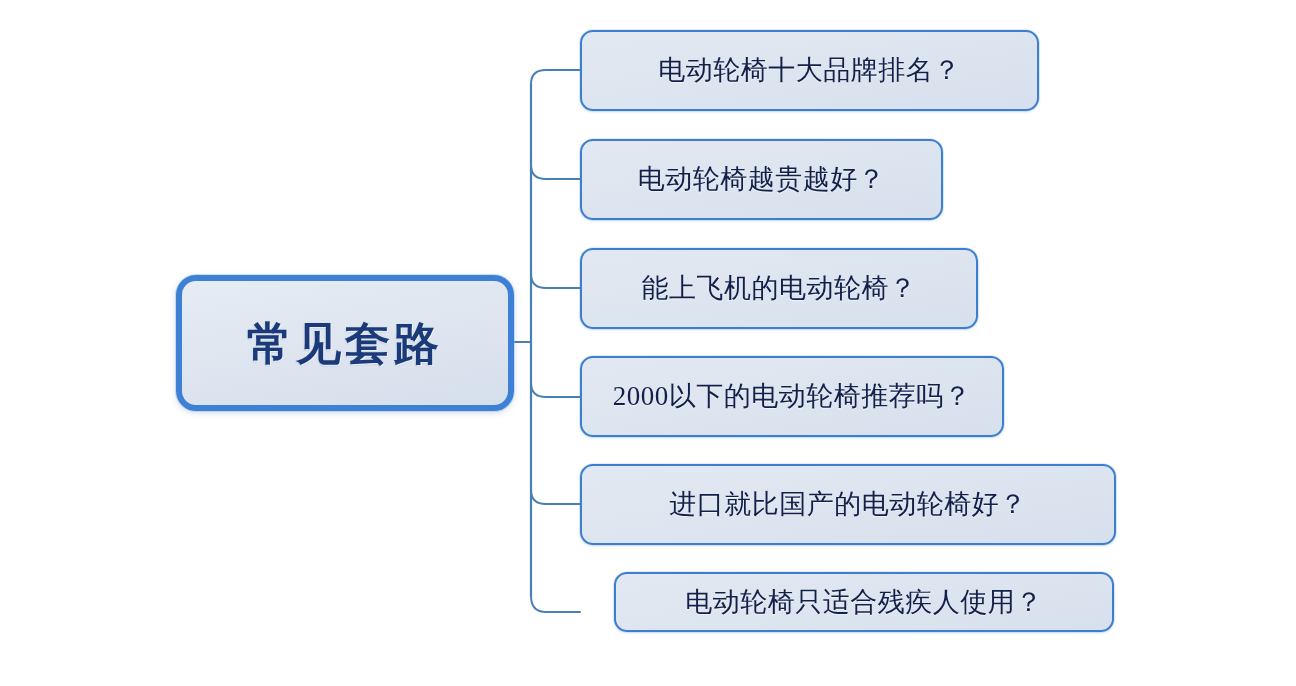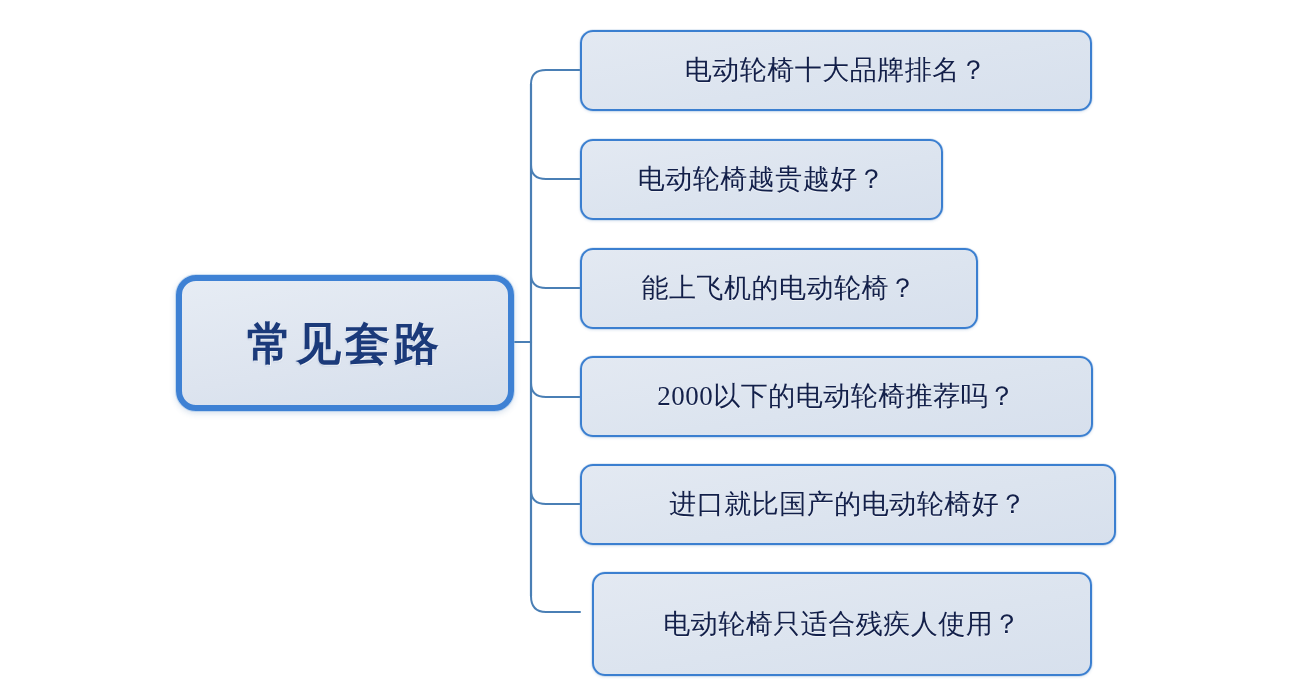--- a/index.html
+++ b/index.html
@@ -100,37 +100,37 @@
       <path d="M 531 490 Q 531 504 546 504 L 580 504"></path>
 
       <path d="M 531 596 Q 531 612 546 612 L 580 612"></path>
     </g>
   </svg>
 
   <div class="node" id="root-node">
     <span class="node-label">常见套路</span>
   </div>
 
-  <div class="node" style="left:580px; top:30px; width:512px; height:81px;">
+  <div class="node" style="left:580px; top:30px; width:459px; height:81px;">
     <span class="node-label">电动轮椅十大品牌排名？</span>
   </div>
 
   <div class="node" style="left:580px; top:248px; width:398px; height:81px;">
     <span class="node-label">能上飞机的电动轮椅？</span>
   </div>
 
   <div class="node" style="left:580px; top:139px; width:363px; height:81px;">
     <span class="node-label">电动轮椅越贵越好？</span>
   </div>
 
-  <div class="node" style="left:580px; top:356px; width:513px; height:81px;">
+  <div class="node" style="left:580px; top:356px; width:424px; height:81px;">
     <span class="node-label">2000以下的电动轮椅推荐吗？</span>
   </div>
 
   <div class="node" style="left:580px; top:464px; width:536px; height:81px;">
     <span class="node-label">进口就比国产的电动轮椅好？</span>
   </div>
 
-  <div class="node" style="left:592px; top:572px; width:500px; height:104px;">
+  <div class="node" style="left:614px; top:572px; width:500px; height:60px;">
     <span class="node-label">电动轮椅只适合残疾人使用？</span>
   </div>
 
 </div>
 
 </body></html>

